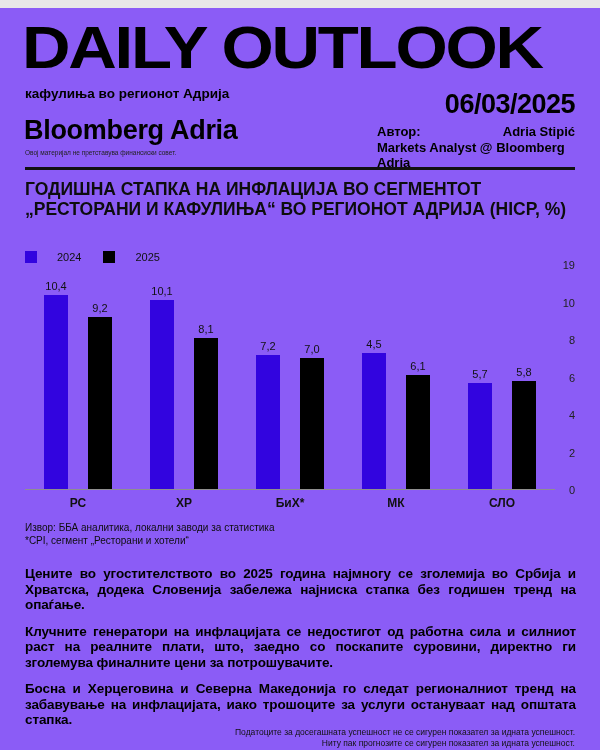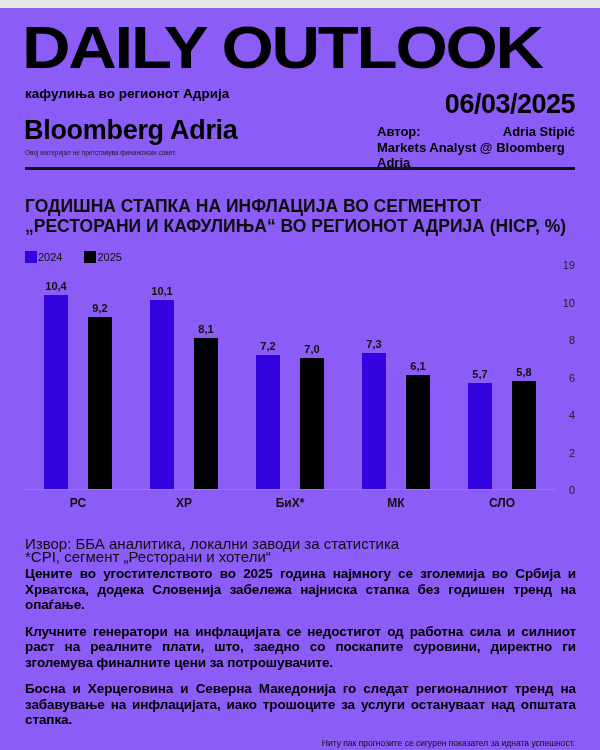--- a/index.html
+++ b/index.html
@@ -17,40 +17,40 @@
   .subtitle { position:absolute; left:25px; top:79px; font-size:13.5px; font-weight:bold; line-height:13.5px; }
   .date { position:absolute; right:25px; top:81px; font-size:27px; font-weight:bold; letter-spacing:-0.5px; }
   .brand { position:absolute; left:24px; top:107px; font-size:27px; font-weight:600; letter-spacing:-0.3px; }
   .author { position:absolute; right:25px; top:116px; width:198px; font-size:13px; font-weight:bold; }
   .author-row { display:flex; justify-content:space-between; }
   .author-role { text-align:left; margin-top:1px; }
   .tiny-disclaimer { position:absolute; left:25px; top:141px; font-size:6.5px; color:#222; }
   .rule { position:absolute; left:25px; top:159px; width:550px; height:3px; background:#111; }
 
   .chart-title {
-    position:absolute; left:25px; top:188px; width:552px;
+    position:absolute; left:25px; top:171px; width:552px;
     font-size:17.5px; font-weight:bold; line-height:20px; color:#0d0d0d;
   }
   .legend { position:absolute; left:25px; top:243px; display:flex; gap:22px; align-items:center; }
-  .legend-item { display:flex; align-items:center; gap:1px; }
+  .legend-item { display:flex; align-items:center; gap:20px; }
   .legend-swatch { width:12px; height:12px; display:inline-block; }
   .legend-label { font-size:11px; color:#111; }
 
   .chart { position:absolute; left:25px; top:257px; width:530px; }
   .plot { position:relative; display:flex; height:225px; border-bottom:1.5px solid #8f8f8f; }
-  .slot { flex:1 1 0; display:flex; align-items:flex-start; justify-content:center; gap:20px; height:100%;font-weight:bold; }
+  .slot { flex:1 1 0; display:flex; align-items:flex-start; justify-content:center; gap:20px; height:100%; }
   .bar-wrap { display:flex; flex-direction:column; align-items:center; justify-content:flex-end; height:100%; }
   .bar-value { font-size:11px; color:#111; margin-bottom:3px; white-space:nowrap; }
   .bar { width:24px; }
   .xlabels { display:flex; margin-top:6px; }
   .xlabels > div { flex:1 1 0; text-align:center; font-size:12px; font-weight:bold; color:#111; }
   .yticks { position:absolute; left:555px; top:257px; width:20px; height:225px; }
   .ytick { position:absolute; right:0; font-size:11px; color:#222; }
 
-  .source { position:absolute; left:25px; top:530px; font-size:15px; line-height:12.5px; color:#0d0d0d; }
+  .source { position:absolute; left:25px; top:514px; font-size:10px; line-height:12.5px; color:#0d0d0d; }
 
   .body-copy { position:absolute; left:25px; top:558px; width:551px; }
   .body-copy p {
     font-size:13.5px; font-weight:bold; line-height:15.5px;
     text-align:justify; margin-bottom:11px; letter-spacing:-0.1px;
   }
   .footnote {
     position:absolute; right:25px; bottom:9px; text-align:right;
     font-size:8.5px; line-height:11px; color:#111;
   }
@@ -122,21 +122,21 @@
             <div class="bar-value">7,2</div>
             <div class="bar" style="height: 60%; background: rgb(50, 4, 223);"></div>
           </div>
           <div class="bar-wrap">
             <div class="bar-value">7,0</div>
             <div class="bar" style="height: 58.3333%; background: rgb(0, 0, 0);"></div>
           </div>
         </div>
         <div class="slot">
           <div class="bar-wrap">
-            <div class="bar-value">7,3</div>
+            <div class="bar-value">4,5</div>
             <div class="bar" style="height: 60.8333%; background: rgb(50, 4, 223);"></div>
           </div>
           <div class="bar-wrap">
             <div class="bar-value">6,1</div>
             <div class="bar" style="height: 50.8333%; background: rgb(0, 0, 0);"></div>
           </div>
         </div>
         <div class="slot">
           <div class="bar-wrap">
             <div class="bar-value">5,7</div>
@@ -171,16 +171,17 @@
     <div>*CPI, сегмент „Ресторани и хотели“</div>
   </div>
 
   <div class="body-copy">
     <p>Цените во угостителството во 2025 година најмногу се зголемија во Србија и Хрватска, додека Словенија забележа најниска стапка без годишен тренд на опаѓање.</p>
     <p>Клучните генератори на инфлацијата се недостигот од работна сила и силниот раст на реалните плати, што, заедно со поскапите суровини, директно ги зголемува финалните цени за потрошувачите.</p>
     <p>Босна и Херцеговина и Северна Македонија го следат регионалниот тренд на забавување на инфлацијата, иако трошоците за услуги остануваат над општата стапка.</p>
   </div>
 
   <div class="footnote">
+    <div>Податоците за досегашната успешност не се сигурен показател за идната успешност.</div>
     <div>Ниту пак прогнозите се сигурен показател за идната успешност.</div>
   </div>
 
 </div>
 
 </body></html>

